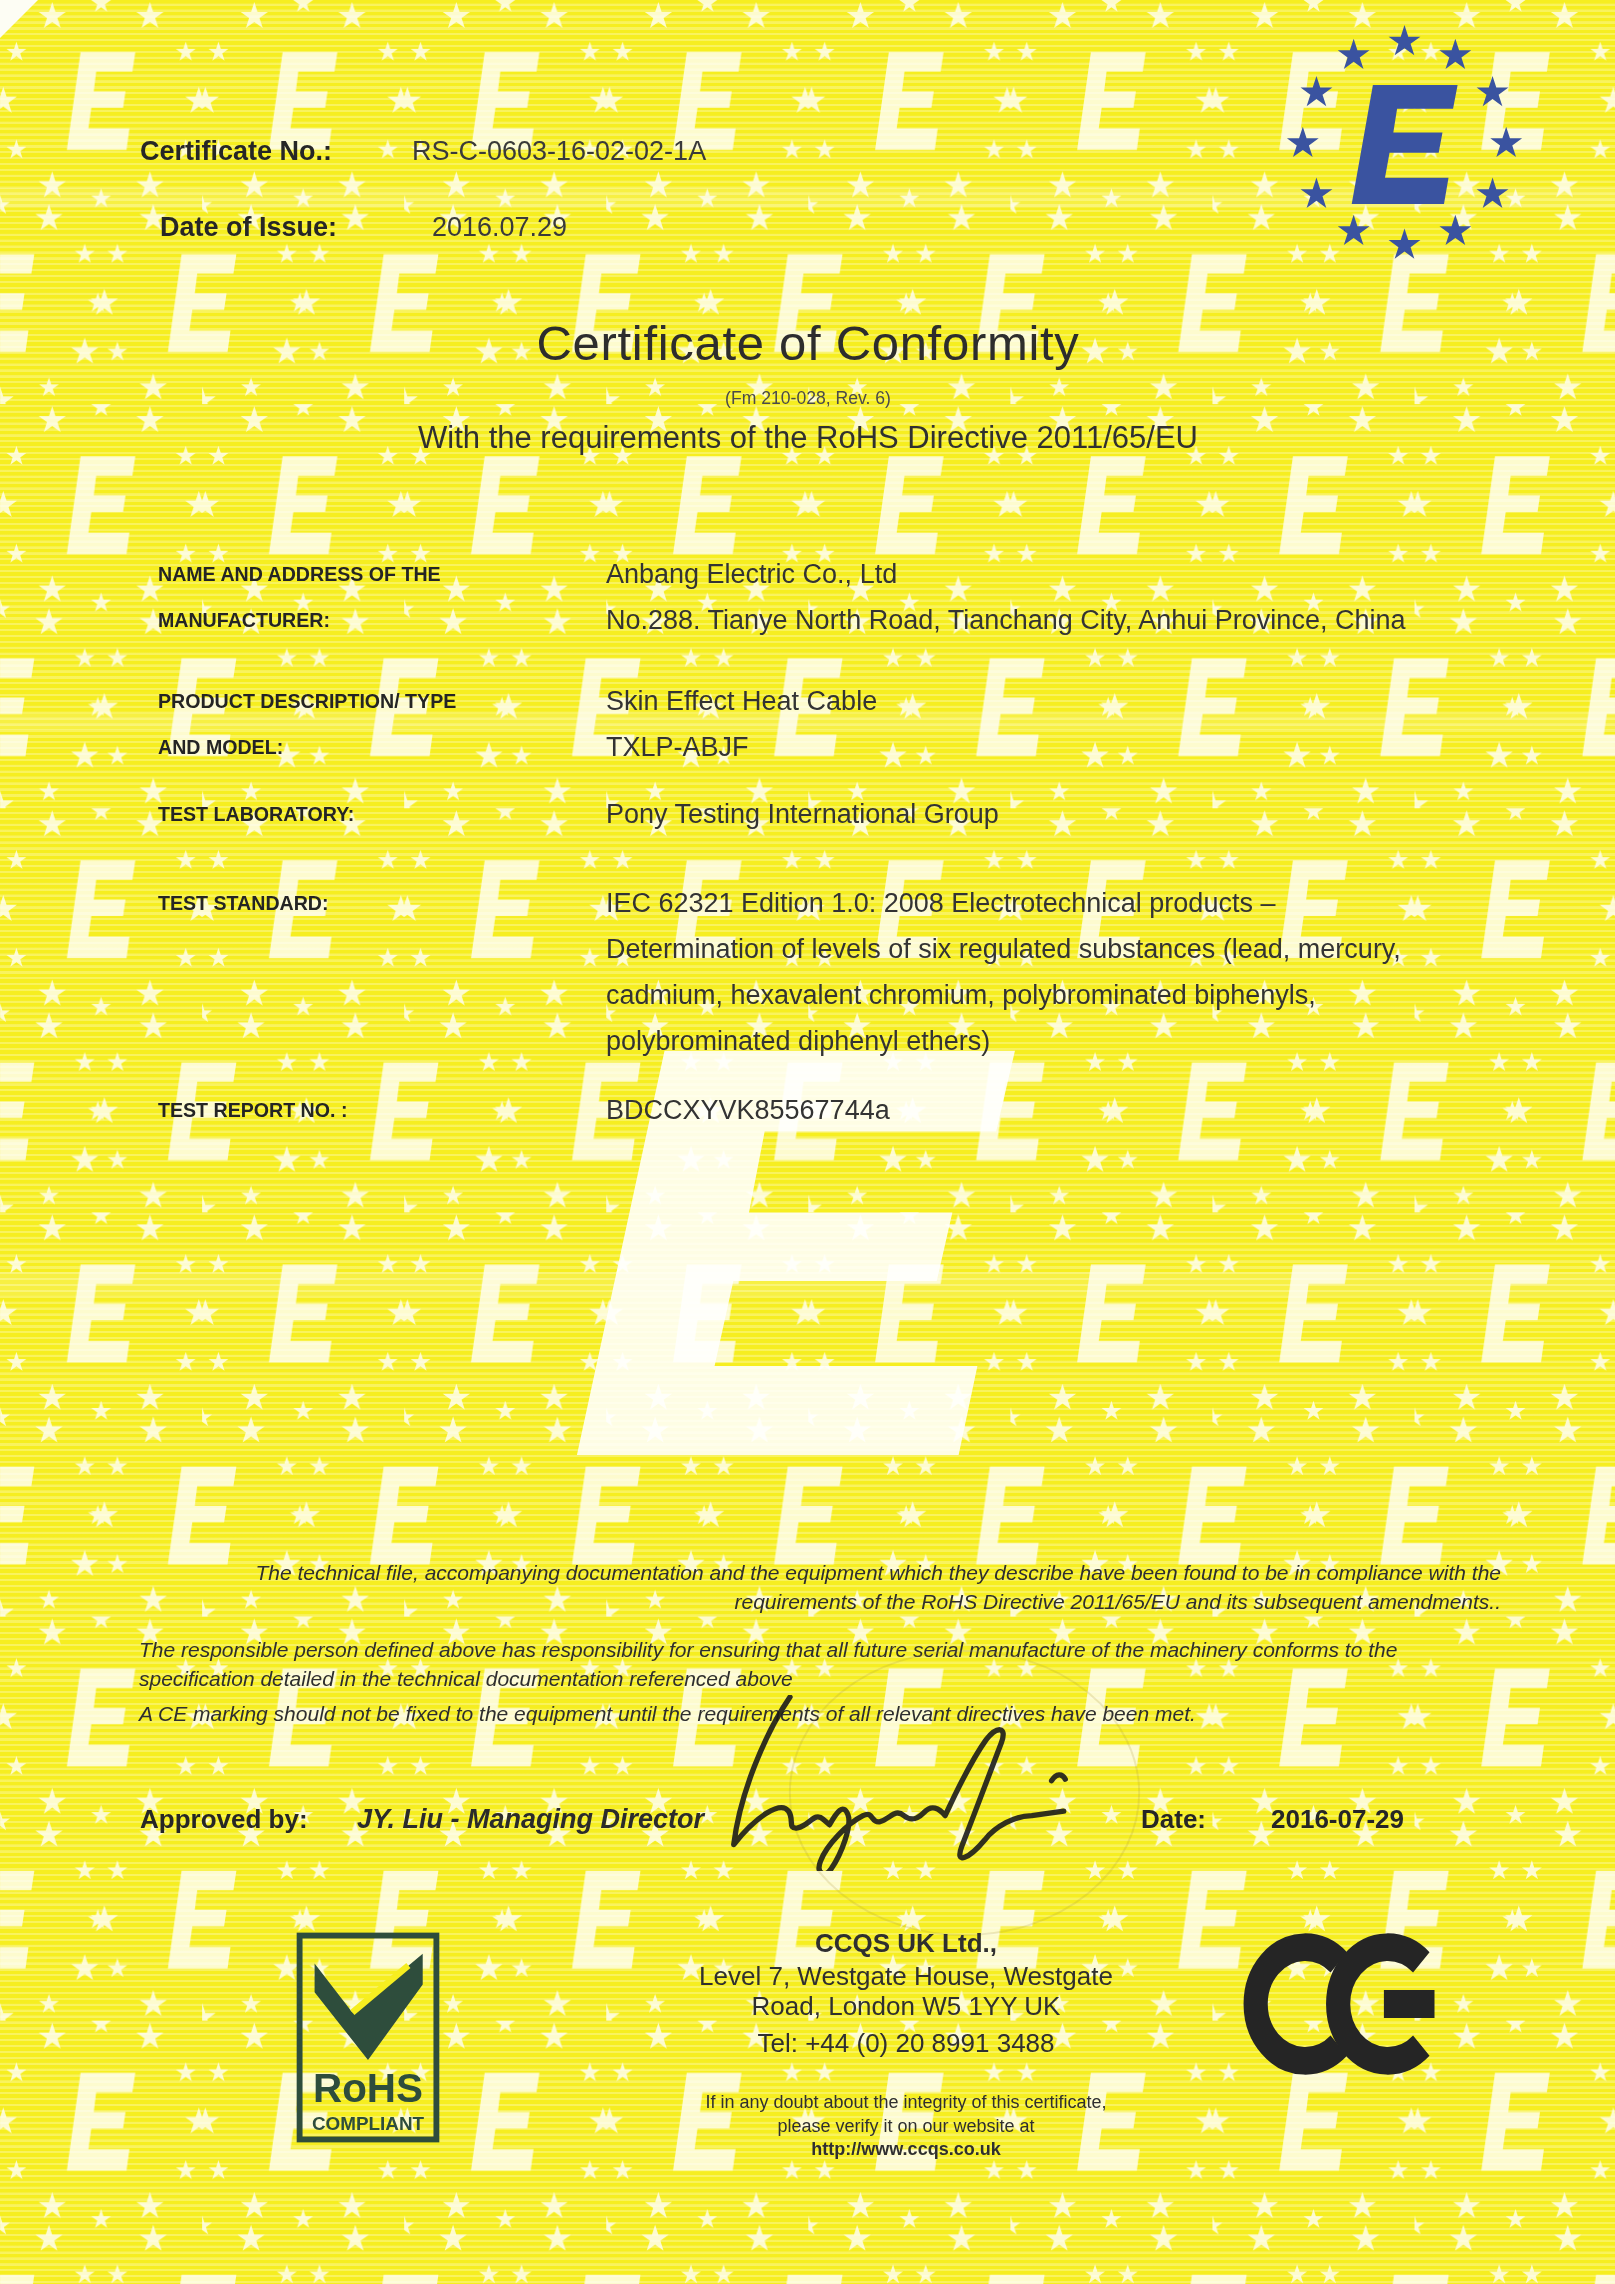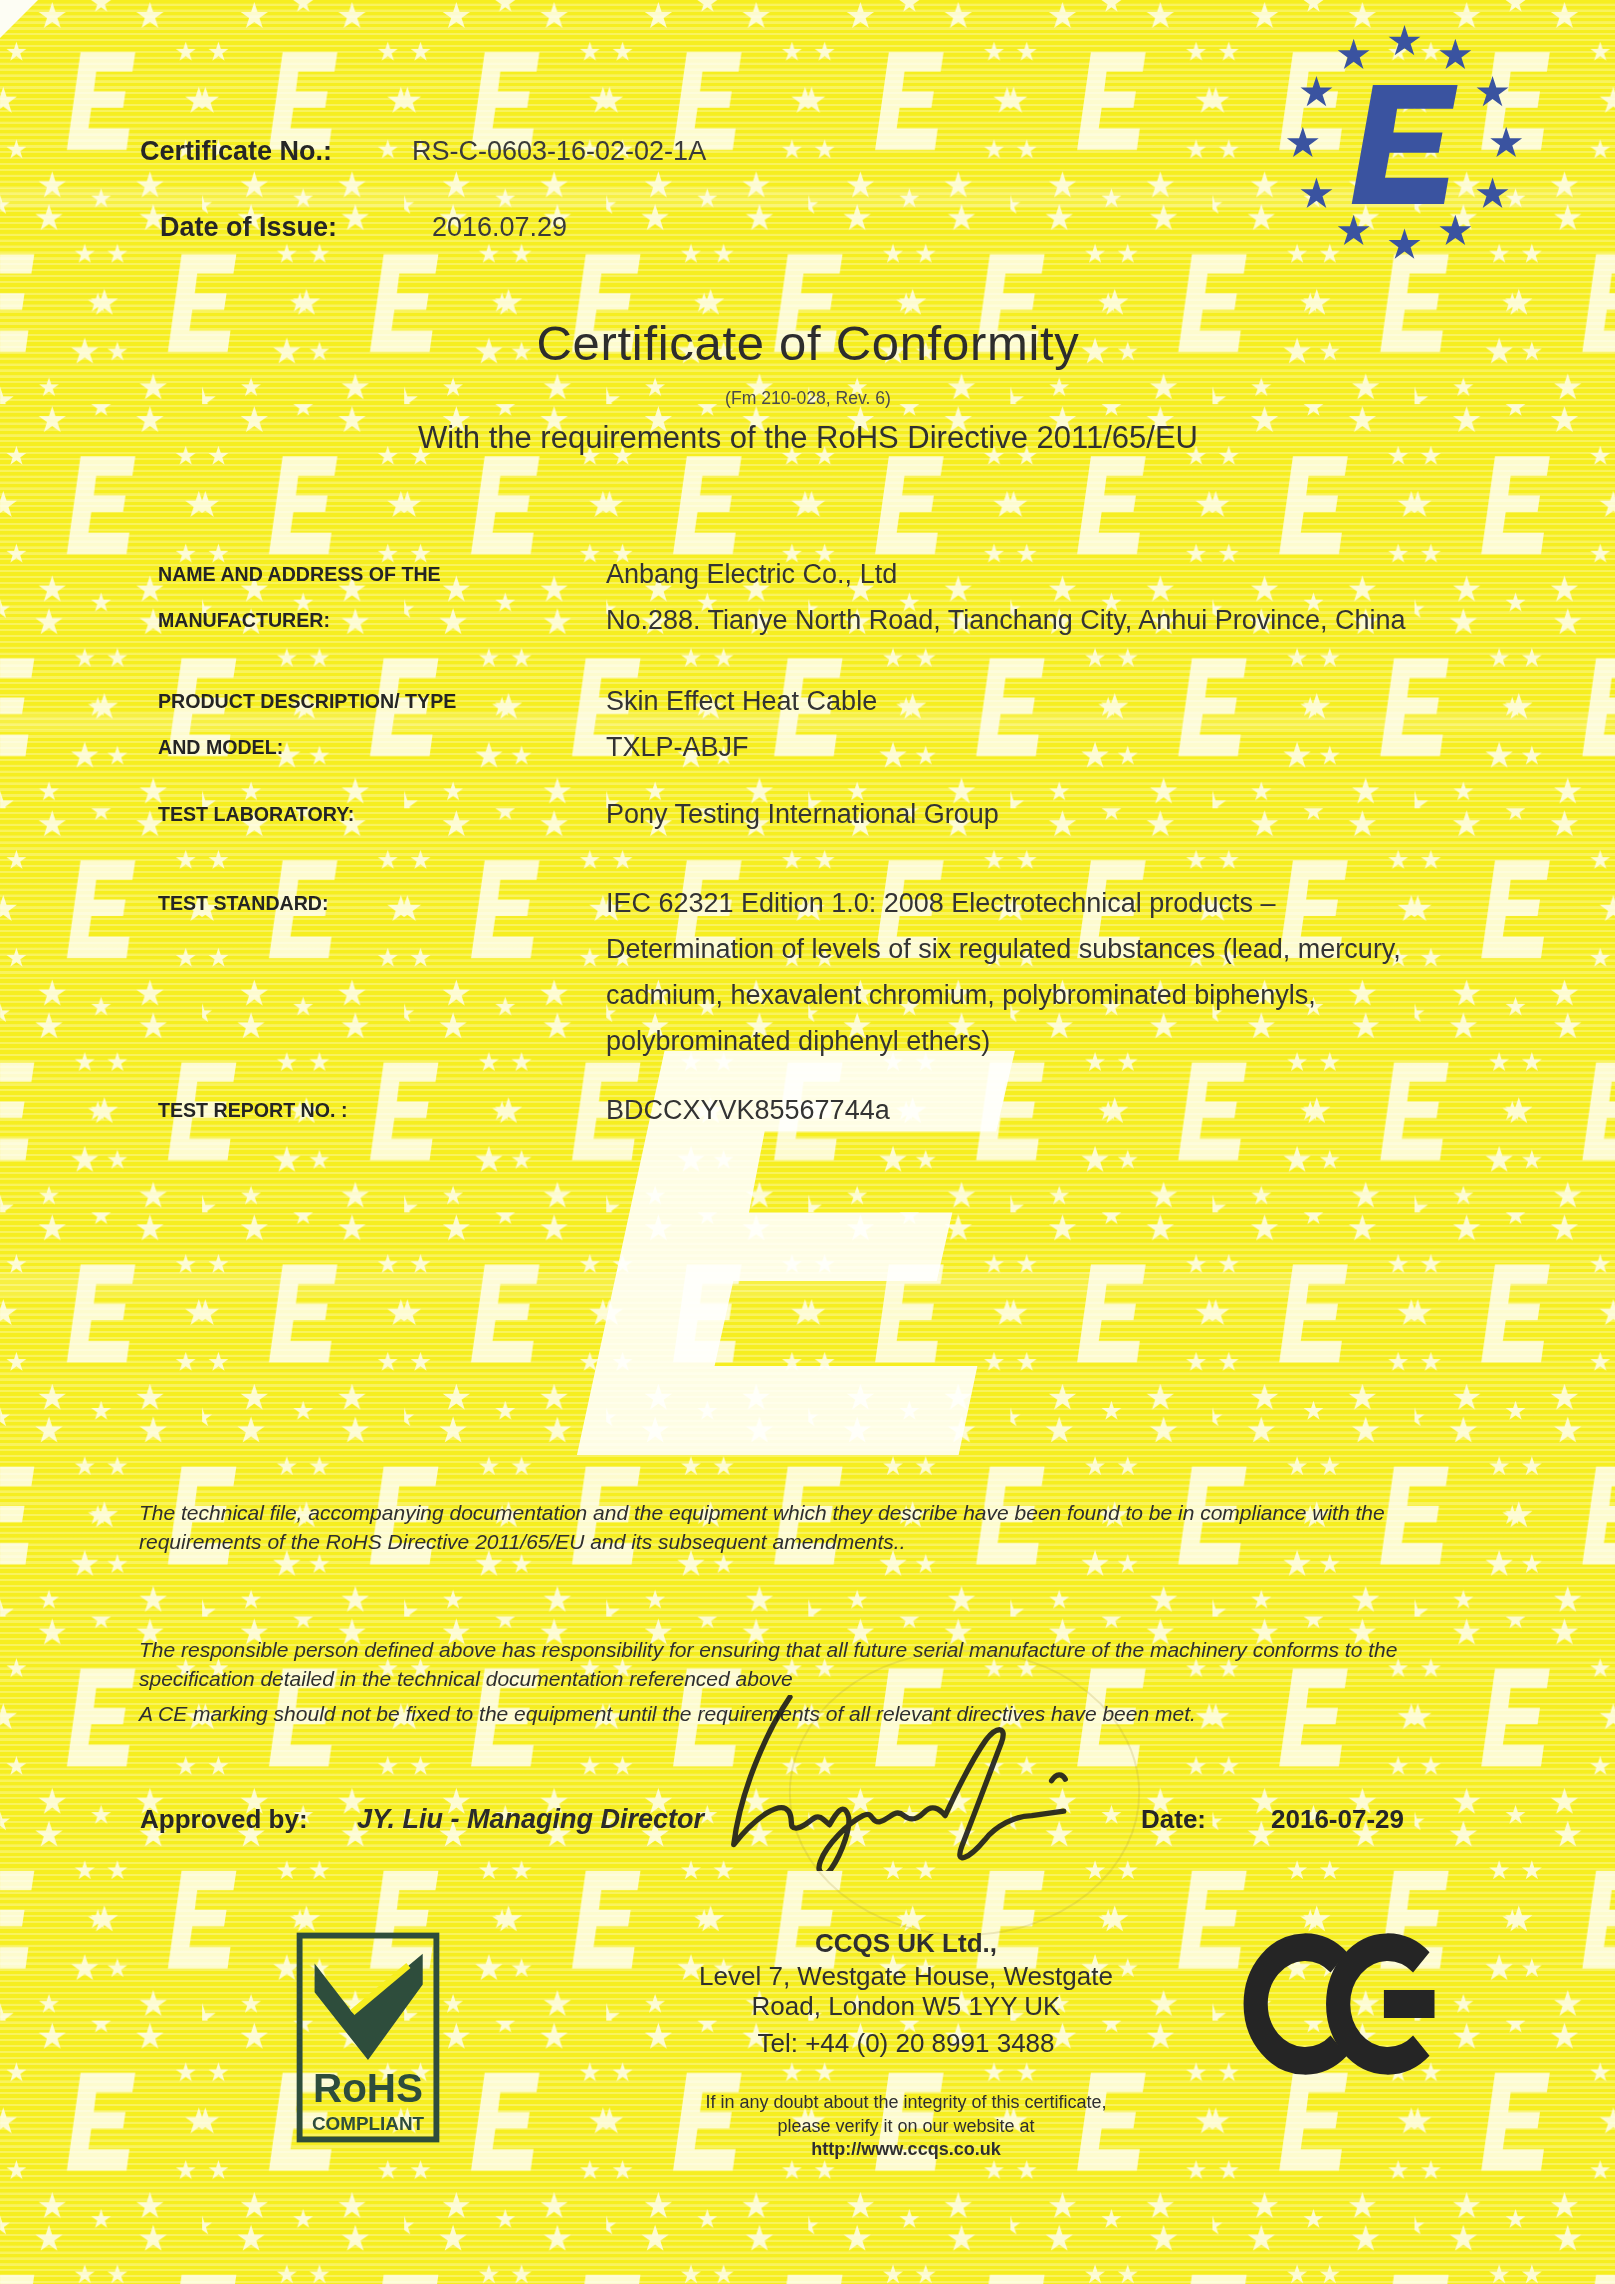--- a/index.html
+++ b/index.html
@@ -167,21 +167,21 @@
 
   <div class="frow" style="top:1087px;">
     <div class="flabel">
         <div class="fline">TEST REPORT NO.  :</div>
       </div>
     <div class="fvalue">
         <div class="fline">BDCCXYVK85567744a</div>
       </div>
   </div>
 
-  <div class="stmt" style="top:1498px;">The technical file, accompanying documentation and the equipment which they describe have been found to be in compliance with the requirements of the RoHS Directive 2011/65/EU and its subsequent amendments..</div>
+  <div class="stmt" style="top:1558px;text-align:right;">The technical file, accompanying documentation and the equipment which they describe have been found to be in compliance with the requirements of the RoHS Directive 2011/65/EU and its subsequent amendments..</div>
   <div class="stmt" style="top:1635px;">The responsible person defined above has responsibility for ensuring that all future serial manufacture of the machinery conforms to the specification detailed in the technical documentation referenced above</div>
   <div class="stmt" style="top:1699px;">A CE marking should not be fixed to the equipment until the requirements of all relevant directives have been met.</div>
 
   <span class="ap-label" style="left:140px;top:1804px;">Approved by:</span>
   <span class="ap-approver" style="left:357px;top:1804px;">JY. Liu - Managing Director</span>
   <span class="ap-label" style="left:1141px;top:1804px;">Date:</span>
   <span class="ap-label" style="left:1271px;top:1804px;">2016-07-29</span>
 
   <svg class="abs" style="left:782px;top:1643px;" width="365" height="300" viewBox="0 0 560 460">
     <ellipse cx="280" cy="230" rx="268" ry="218" fill="none" stroke="rgba(170,150,60,0.20)" stroke-width="3"></ellipse>

